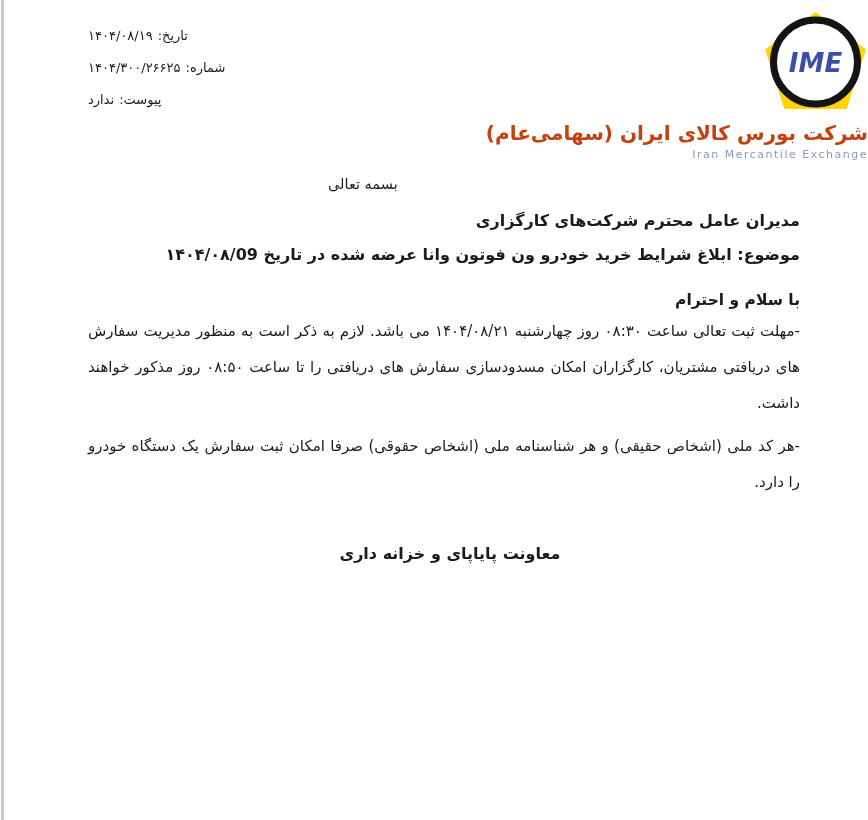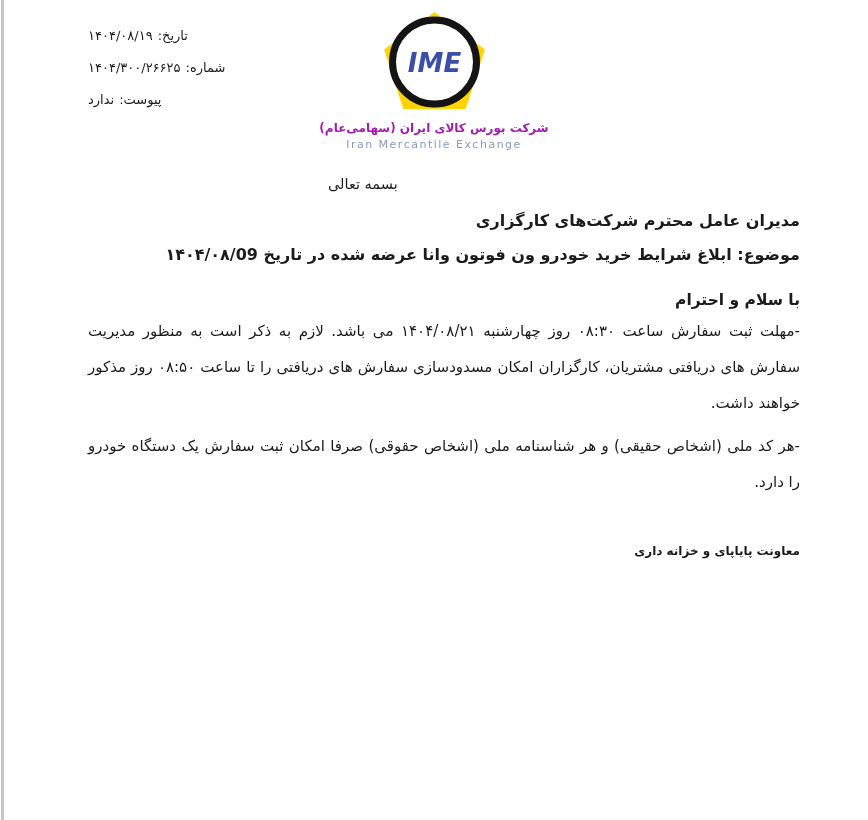--- a/index.html
+++ b/index.html
@@ -20,24 +20,24 @@
   .meta {
     position: absolute; top: 20px; left: 88px; width: 178px;
     direction: rtl; text-align: left;
     font-size: 13px; line-height: 32px;
   }
   .meta .line { white-space: nowrap; }
   .meta .lbl { margin-left: 5px; }
   
   .logo-wrap {
     position: absolute; top: 10px; left: 0; width: 100%;
-    text-align: center;
+    text-align: right;
   }
   .logo-fa {
-    font-size: 12px; font-weight: bold; color: #a21caf;
+    font-size: 20px; font-weight: bold; color: #c2410c;
     margin-top: 1px; direction: rtl;
   }
   .logo-en {
     font-size: 11px; color: #8b99c0; letter-spacing: 1.5px;
     margin-top: 3px;
   }
   
   .main {
     position: absolute; top: 176px; left: 0; right: 0;
     padding: 0 68px 0 88px;
@@ -54,22 +54,22 @@
   .salutation{ font-weight: bold; font-size: 15.5px; margin-top: 19px; }
   .para {
     font-size: 15px; line-height: 36px;
     text-align: justify;
   }
   .intro { margin-top: 8px; text-indent: 10px; }
   .bullets { margin-top: 4px; }
   .bullet + .bullet { margin-top: 7px; }
   .u { text-underline-offset: 4px; }
   .signature {
-    font-weight: bold; font-size: 12px;
-    margin-top: 44px; text-align: right; padding-left: 12px;
+    font-weight: bold; font-size: 16px;
+    margin-top: 44px; text-align: center; padding-left: 12px;
   }
 </style>
 </head>
 <body>
 
 <div class="edge-line"></div>
 
 <div class="meta">
   <div class="line">
     <span class="lbl">تاریخ:</span><span>۱۴۰۴/۰۸/۱۹</span>
@@ -97,18 +97,18 @@
     <span class="besmeleh-inner">بسمه تعالی</span>
   </div>
 
   <div class="addressee">مدیران عامل محترم شرکت‌های کارگزاری</div>
   <div class="subject">موضوع: ابلاغ شرایط خرید خودرو ون فوتون وانا عرضه شده در تاریخ ۱۴۰۴/۰۸/09</div>
 
   <div class="salutation">با سلام و احترام</div>
 
 
   <div class="bullets">
-    <div class="para bullet"><span>-مهلت ثبت سفارش ساعت ۰۸:۳۰ روز </span><span class="u">چهارشنبه</span><span> ۱۴۰۴/۰۸/۲۱ می باشد. لازم به ذکر است به منظور مدیریت سفارش های دریافتی مشتریان، کارگزاران امکان مسدودسازی سفارش های دریافتی را تا ساعت ۰۸:۵۰ روز مذکور خواهند داشت.</span></div>
+    <div class="para bullet"><span>-مهلت ثبت تعالی ساعت ۰۸:۳۰ روز </span><span class="u">چهارشنبه</span><span> ۱۴۰۴/۰۸/۲۱ می باشد. لازم به ذکر است به منظور مدیریت سفارش های دریافتی مشتریان، کارگزاران امکان مسدودسازی سفارش های دریافتی را تا ساعت ۰۸:۵۰ روز مذکور خواهند داشت.</span></div>
     <div class="para bullet"><span>-هر کد ملی (اشخاص حقیقی) و هر شناسنامه ملی (اشخاص حقوقی) صرفا امکان ثبت سفارش </span><span class="u">یک دستگاه خودرو</span><span> را دارد.</span></div>
   </div>
 
   <div class="signature">معاونت پایاپای و خزانه داری</div>
 </div>
 
 </body></html>

